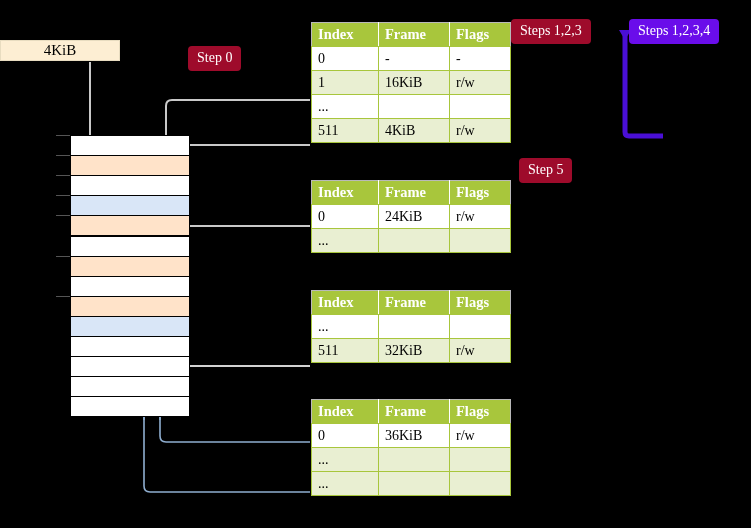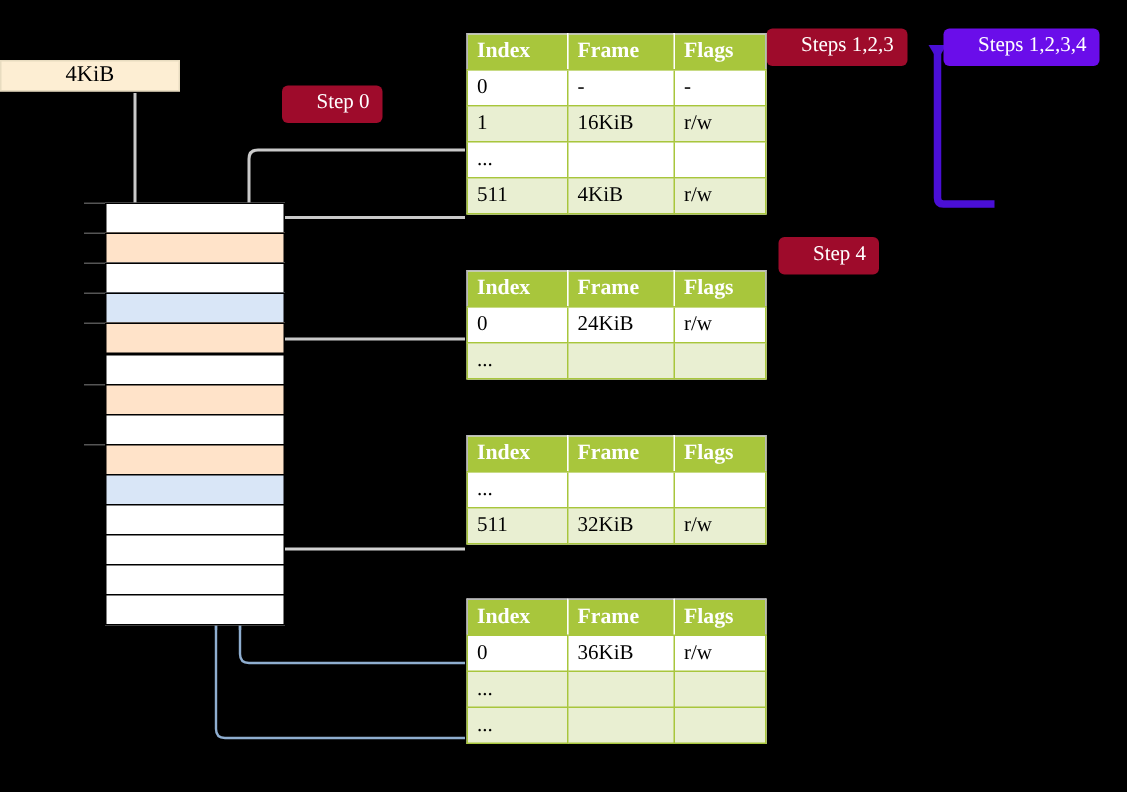--- a/index.html
+++ b/index.html
@@ -15,21 +15,21 @@
     overflow: hidden;
     font-family: "Liberation Serif", "DejaVu Serif", serif;
   }
 
   
   .badge {
     position: absolute;
     color: #ffffff;
     font-size: 14px;
     line-height: 1;
-    padding: 5px 9px 6px 23px;
+    padding: 5px 9px 6px 9px;
     border-radius: 4px;
     white-space: nowrap;
     font-family: "Liberation Serif", "DejaVu Serif", serif;
   }
   .badge-red   { background: #9e0b2b; }
   .badge-blue  { background: #6a0dea; }
 
   
   .kib-box {
     position: absolute;
@@ -143,34 +143,34 @@
     <path d="M 310,492 L 150,492 Q 144,492 144,486 L 144,410" stroke="#8faed0" stroke-width="1.6" fill="none"></path>
     <path d="M 144,420 L 144,212" stroke="#8faed0" stroke-width="1.6" fill="none" marker-end="url(#arrBlueUp)"></path>
 
     <path d="M 663,136 L 629,136 Q 625,136 625,132 L 625,30" stroke="#4a0fd6" stroke-width="5" fill="none" marker-end="url(#arrPurpleLeft)"></path>
   </svg>
 
   <div class="kib-box" style="left:0px; top:40px; width:120px; height:21px;">
     <span>4KiB</span>
   </div>
 
-  <div class="badge badge-red" style="left:188px; top:57px;">
+  <div class="badge badge-red" style="left:188px; top:46px;">
     <span>Step 0</span>
   </div>
 
   <div class="badge badge-red" style="left:511px; top:19px;">
     <span>Steps 1,2,3</span>
   </div>
 
   <div class="badge badge-blue" style="left:629px; top:19px;">
     <span>Steps 1,2,3,4</span>
   </div>
 
   <div class="badge badge-red" style="left:519px; top:158px;">
-    <span>Step 4</span>
+    <span>Step 5</span>
   </div>
 
   <div id="memory-column" class="mem-col" style="left:70px; top:135px; width:120px; height:281px;">
       <div class="mem-row" style="top: 0px; width: 120px; height: 21.1px;"></div>
       <div class="mem-row peach" style="top: 20.1px; width: 120px; height: 21.1px;"></div>
       <div class="mem-row" style="top: 40.2px; width: 120px; height: 21.1px;"></div>
       <div class="mem-row blue" style="top: 60.3px; width: 120px; height: 21.1px;"></div>
       <div class="mem-row peach" style="top: 80.4px; width: 120px; height: 21.1px;"></div>
       <div class="mem-row" style="top: 100.5px; width: 120px; height: 21.1px;"></div>
       <div class="mem-row peach" style="top: 120.6px; width: 120px; height: 21.1px;"></div>

